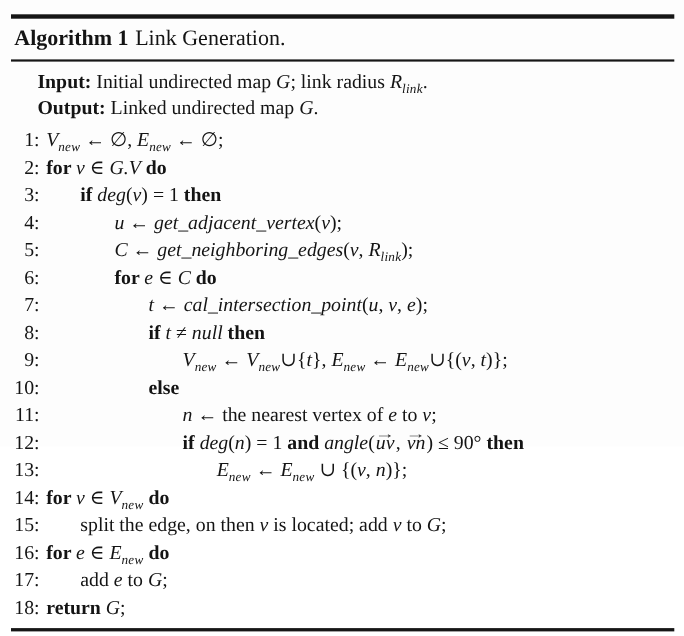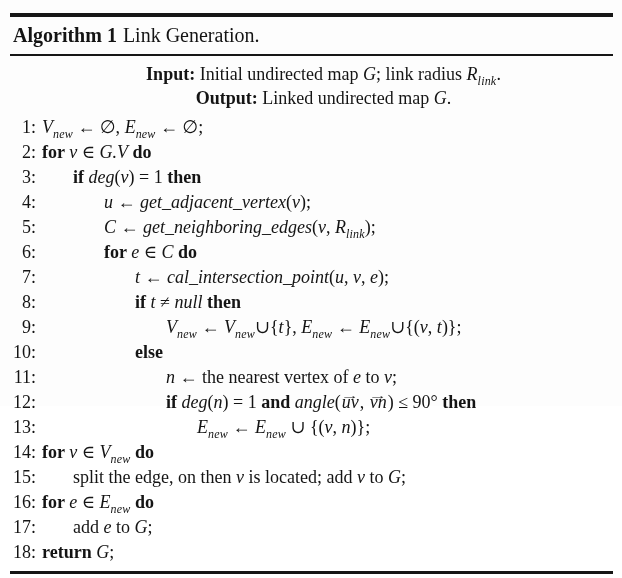--- a/index.html
+++ b/index.html
@@ -9,21 +9,21 @@
     background:#fdfdfd;color:#141414;
     font-family:"Liberation Serif","DejaVu Serif","DejaVu Sans",serif;
     font-size:18px;padding:13px 9px 0 10px;
   }
   .rule{background:#161616;border:none;}
   .rule-thick{height:4px;}
   .rule-mid{height:2px;}
   .rule-bottom{height:2.5px;margin-top:2px;}
   .algo-title{font-size:20px;line-height:24px;padding:6px 0 7px 3px;}
   .algo-title .label{font-weight:bold;margin-right:6px;}
-  .io-block{padding:6px 0 2px 24px;text-align:center;}
+  .io-block{padding:6px 0 2px 24px;}
   .io-line{line-height:24px;white-space:nowrap;}
   .algo-body{margin:0;padding:3px 0 4px 0;list-style:none;}
   .algo-line{display:flex;line-height:25px;white-space:nowrap;}
   .lnum{flex:0 0 26px;width:26px;text-align:right;}
   .lcontent{margin-left:6px;}
   .kw{font-weight:bold;font-style:normal;}
   .txt{font-style:normal;}
   .op{font-style:normal;}
   .math{font-style:italic;}
   sub.sub{font-style:italic;font-size:12px;line-height:0;letter-spacing:0.2px;}

